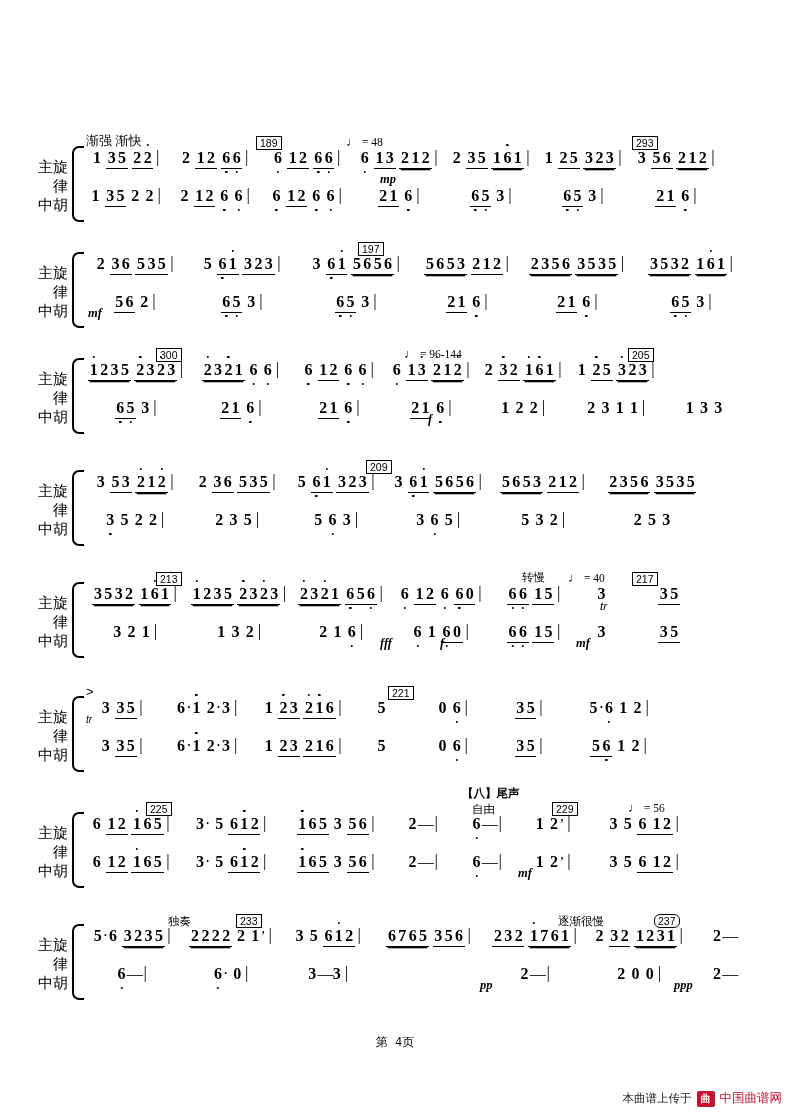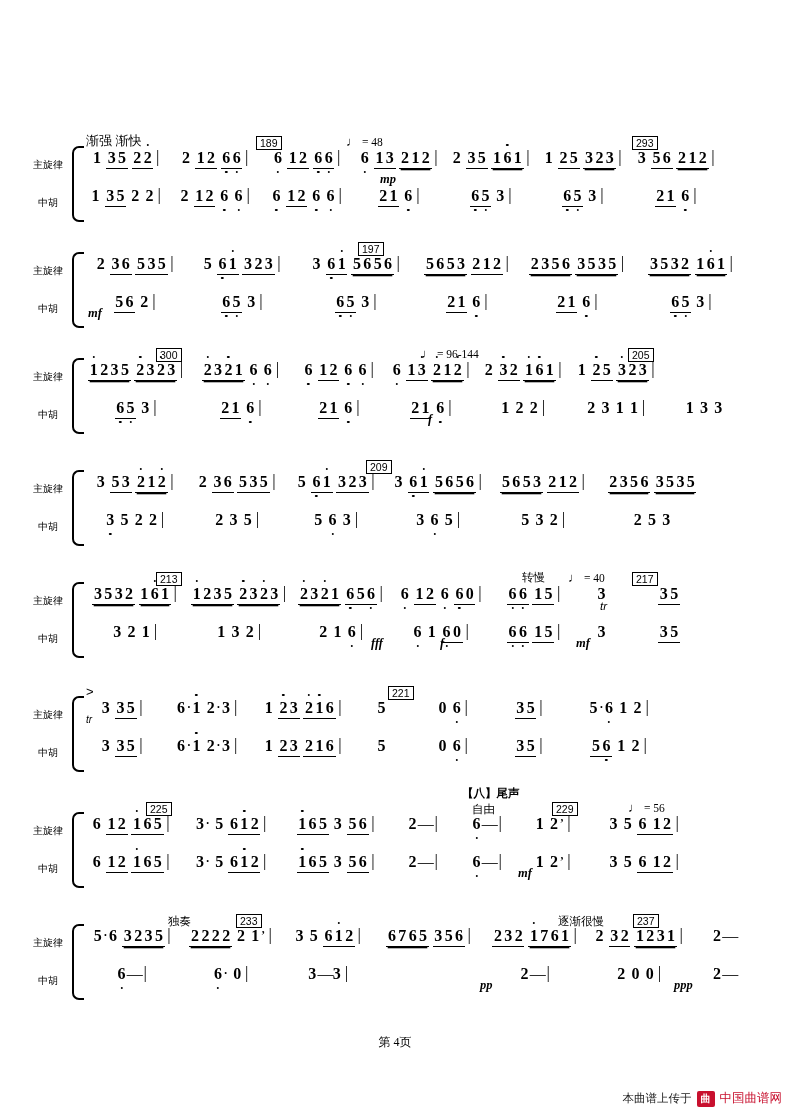--- a/index.html
+++ b/index.html
@@ -8,23 +8,23 @@
     font-family:"Liberation Serif", serif;
     color:#000;
     position:relative;
     overflow:hidden;
   }
   .sheet{position:absolute;left:0;top:0;width:790px;height:1119px;}
 
   
   .system{position:absolute;left:28px;width:734px;}
   .lbl{
-    position:absolute;left:0;width:40px;text-align:center;
+    position:absolute;left:0;width:40px;text-align:right;
     font-family:"Liberation Sans", sans-serif;
-    font-size:10px;letter-spacing:0px;color:#000;
+    font-size:15px;letter-spacing:0px;color:#000;
   }
   .lbl.top{top:16px;}
   .lbl.bot{top:54px;}
   .brace{
     position:absolute;left:44px;top:4px;width:10px;height:72px;
     border-left:2.2px solid #000;border-top:2.2px solid #000;border-bottom:2.2px solid #000;
     border-radius:7px 0 0 7px;
   }
   .staff{
     position:absolute;left:56px;width:678px;height:34px;
@@ -54,21 +54,21 @@
   }
   .anno{
     position:absolute;font-family:"Liberation Sans", sans-serif;font-size:11.5px;color:#000;
   }
   .dyn{position:absolute;font-style:italic;font-family:"Liberation Serif", serif;font-size:12.5px;font-weight:bold;}
   .tempo{position:absolute;font-family:"Liberation Serif", serif;font-size:11.5px;}
   .tempo .qn{font-size:13px;}
 
   .pagenum{
     position:absolute;left:0;right:0;top:1034px;text-align:center;
-    font-family:Liberation Serif, serif;font-size:12px;
+    font-family:Liberation Mono, monospace;font-size:12px;
   }
   .footer{
     position:absolute;right:8px;top:1090px;
     font-family:"Liberation Sans", sans-serif;font-size:11.5px;color:#222;
     display:flex;align-items:center;gap:5px;
   }
   .footer .logo{
     display:inline-block;background:#c8102e;color:#fff;font-size:10px;
     padding:1px 4px;border-radius:2px;font-weight:bold;
   }
@@ -111,21 +111,21 @@
 
     <div class="staff bot">
       <span class="m" style="width:104px"><span class="grp beam1"><b class="note b">5</b><b class="note b">6</b></span>  <b class="note b">2</b><span class="bar">|</span></span><span class="m" style="width:110px"><span class="grp beam1"><b class="note b dotd">6</b><b class="note b dotd">5</b></span>  <b class="note b">3</b><span class="bar">|</span></span><span class="m" style="width:118px"><span class="grp beam1"><b class="note b dotd">6</b><b class="note b dotd">5</b></span>  <b class="note b">3</b><span class="bar">|</span></span><span class="m" style="width:104px"><span class="grp beam1"><b class="note b">2</b><b class="note b">1</b></span>  <b class="note b dotd">6</b><span class="bar">|</span></span><span class="m" style="width:116px"><span class="grp beam1"><b class="note b">2</b><b class="note b">1</b></span>  <b class="note b dotd">6</b><span class="bar">|</span></span><span class="m" style="width:112px"><span class="grp beam1"><b class="note b dotd">6</b><b class="note b dotd">5</b></span>  <b class="note b">3</b><span class="bar">|</span></span>
       <span class="dyn" style="left:4px;top:14px;">mf</span>
     </div>
   </div>
 
   <div class="system" style="top:354px;">
     <div class="mnum" style="left:128px;top:-6px;">300</div>
     <div class="mnum" style="left:600px;top:-6px;">205</div>
-    <div class="tempo" style="left:393px;top:-8px;font-family:Liberation Serif, serif;"><span class="qn">♩</span> = 96-144</div>
+    <div class="tempo" style="left:376px;top:-8px;font-family:Liberation Serif, serif;"><span class="qn">♩</span> = 96-144</div>
 
     <div class="lbl top">主旋律</div>
     <div class="lbl bot">中胡</div>
     <div class="brace"></div>
 
     <div class="staff top">
       <span class="m" style="width:106px"><span class="grp beam2"><b class="note b dotu">1</b><b class="note b">2</b><b class="note b">3</b><b class="note b">5</b></span> <span class="grp beam2"><b class="note b dotu">2</b><b class="note b">3</b><b class="note b dotu">2</b><b class="note b">3</b></span><span class="bar">|</span></span><span class="m" style="width:104px"><span class="grp beam2"><b class="note b dotu">2</b><b class="note b">3</b><b class="note b dotu">2</b><b class="note b">1</b></span> <b class="note b dotd">6</b> <b class="note b dotd">6</b><span class="bar">|</span></span><span class="m" style="width:92px"><b class="note b dotd">6</b> <span class="grp beam1"><b class="note b">1</b><b class="note b">2</b></span> <b class="note b dotd">6</b> <b class="note b dotd">6</b><span class="bar">|</span></span><span class="m" style="width:92px"><b class="note b dotd">6</b> <span class="grp beam1"><b class="note b">1</b><b class="note b dotu">3</b></span> <span class="grp beam2"><b class="note b dotu">2</b><b class="note b">1</b><b class="note b dotu">2</b></span><span class="bar">|</span></span><span class="m" style="width:92px"><b class="note b">2</b> <span class="grp beam1"><b class="note b dotu">3</b><b class="note b">2</b></span> <span class="grp beam2"><b class="note b dotu">1</b><b class="note b dotu">6</b><b class="note b">1</b></span><span class="bar">|</span></span><span class="m" style="width:94px"><b class="note b">1</b> <span class="grp beam1"><b class="note b dotu">2</b><b class="note b">5</b></span> <span class="grp beam2"><b class="note b dotu">3</b><b class="note b">2</b><b class="note b">3</b></span><span class="bar">|</span></span>
     </div>
 
     <div class="staff bot">
@@ -158,21 +158,21 @@
     <div class="lbl top">主旋律</div>
     <div class="lbl bot">中胡</div>
     <div class="brace"></div>
 
     <div class="staff top">
       <span class="m" style="width:104px"><span class="grp beam2"><b class="note b">3</b><b class="note b">5</b><b class="note b">3</b><b class="note b">2</b></span> <span class="grp beam2"><b class="note b">1</b><b class="note b dotu">6</b><b class="note b">1</b></span><span class="bar">|</span></span><span class="m" style="width:104px"><span class="grp beam2"><b class="note b dotu">1</b><b class="note b">2</b><b class="note b">3</b><b class="note b">5</b></span> <span class="grp beam2"><b class="note b dotu">2</b><b class="note b">3</b><b class="note b dotu">2</b><b class="note b">3</b></span><span class="bar">|</span></span><span class="m" style="width:100px"><span class="grp beam2"><b class="note b dotu">2</b><b class="note b">3</b><b class="note b dotu">2</b><b class="note b">1</b></span> <span class="grp beam1"><b class="note b dotd">6</b><b class="note b">5</b><b class="note b dotd">6</b></span><span class="bar">|</span></span><span class="m" style="width:100px"><b class="note b dotd">6</b> <span class="grp beam1"><b class="note b">1</b><b class="note b">2</b></span> <b class="note b dotd">6</b> <span class="grp beam1"><b class="note b dotd">6</b><b class="note b">0</b></span><span class="bar">|</span></span><span class="m" style="width:86px"><span class="grp beam1"><b class="note b dotd">6</b><b class="note b dotd">6</b></span> <span class="grp beam1"><b class="note b">1</b><b class="note b">5</b></span><span class="bar">|</span></span><span class="m" style="width:56px"><b class="note b">3</b><span class="bar"></span></span><span class="m" style="width:70px"><span class="grp beam1"><b class="note b">3</b><b class="note b">5</b></span></span>
     </div>
 
     <div class="staff bot">
       <span class="m" style="width:104px"><b class="note b">3</b> <b class="note b">2</b>  <b class="note b">1</b><span class="bar">|</span></span><span class="m" style="width:104px"><b class="note b">1</b> <b class="note b">3</b>  <b class="note b">2</b><span class="bar">|</span></span><span class="m" style="width:100px"><b class="note b">2</b> <b class="note b">1</b>  <b class="note b dotd">6</b><span class="bar">|</span></span><span class="m" style="width:100px"><b class="note b dotd">6</b> <b class="note b">1</b> <span class="grp beam1"><b class="note b dotd">6</b><b class="note b">0</b></span><span class="bar">|</span></span><span class="m" style="width:86px"><span class="grp beam1"><b class="note b dotd">6</b><b class="note b dotd">6</b></span> <span class="grp beam1"><b class="note b">1</b><b class="note b">5</b></span><span class="bar">|</span></span><span class="m" style="width:56px"><b class="note b">3</b><span class="bar"></span></span><span class="m" style="width:70px"><span class="grp beam1"><b class="note b">3</b><b class="note b">5</b></span></span>
-      <span class="dyn" style="left:287px;top:14px;">fff</span>
+      <span class="dyn" style="left:296px;top:14px;">fff</span>
       <span class="dyn" style="left:356px;top:14px;">f</span>
       <span class="dyn" style="left:492px;top:14px;">mf</span>
       <span class="anno" style="left:516px;top:-22px;font-style:italic;">tr</span>
     </div>
   </div>
 
   <div class="system" style="top:692px;">
     <div class="mnum" style="left:360px;top:-6px;">221</div>
     <div class="lbl top">主旋律</div>
     <div class="lbl bot">中胡</div>
@@ -205,21 +205,21 @@
     </div>
 
     <div class="staff bot">
       <span class="m" style="width:96px"><b class="note b">6</b> <span class="grp beam1"><b class="note b">1</b><b class="note b">2</b></span> <span class="grp beam1"><b class="note b dotu">1</b><b class="note b">6</b><b class="note b">5</b></span><span class="bar">|</span></span><span class="m" style="width:104px"><b class="note b">3</b><span class="aug">·</span> <b class="note b">5</b> <span class="grp beam1"><b class="note b">6</b><b class="note b dotu">1</b><b class="note b">2</b></span><span class="bar">|</span></span><span class="m" style="width:106px"><span class="grp beam1"><b class="note b dotu">1</b><b class="note b">6</b><b class="note b">5</b></span> <b class="note b">3</b> <span class="grp beam1"><b class="note b">5</b><b class="note b">6</b></span><span class="bar">|</span></span><span class="m" style="width:68px"><b class="note b">2</b><span class="dash">—</span><span class="bar">|</span></span><span class="m" style="width:60px"><b class="note b dotd">6</b><span class="dash">—</span><span class="bar">|</span></span><span class="m" style="width:72px"><b class="note b">1</b> <b class="note b">2</b>’<span class="bar">|</span></span><span class="m" style="width:110px"><b class="note b">3</b> <b class="note b">5</b> <span class="grp beam1"><b class="note b">6</b> <b class="note b">1</b><b class="note b">2</b></span><span class="bar">|</span></span>
       <span class="dyn" style="left:434px;top:14px;">mf</span>
     </div>
   </div>
 
   <div class="system" style="top:920px;">
     <div class="mnum" style="left:208px;top:-6px;">233</div>
-    <div class="mnum" style="left:605px;top:-6px;">237</div>
+    <div class="mnum" style="left:626px;top:-6px;border-radius:6px;">237</div>
     <div class="anno" style="left:140px;top:-6px;">独奏</div>
     <div class="anno" style="left:530px;top:-6px;">逐渐很慢</div>
 
     <div class="lbl top">主旋律</div>
     <div class="lbl bot">中胡</div>
     <div class="brace"></div>
 
     <div class="staff top">
       <span class="m" style="width:98px"><b class="note b">5</b><span class="aug">·</span><b class="note b">6</b> <span class="grp beam2"><b class="note b">3</b><b class="note b">2</b><b class="note b">3</b><b class="note b">5</b></span><span class="bar">|</span></span><span class="m" style="width:100px"><span class="grp beam2"><b class="note b">2</b><b class="note b">2</b><b class="note b">2</b><b class="note b">2</b></span> <b class="note b">2</b> <b class="note b">1</b>’<span class="bar">|</span></span><span class="m" style="width:94px"><b class="note b">3</b> <b class="note b">5</b> <span class="grp beam1"><b class="note b">6</b><b class="note b dotu">1</b><b class="note b">2</b></span><span class="bar">|</span></span><span class="m" style="width:108px"><span class="grp beam2"><b class="note b">6</b><b class="note b">7</b><b class="note b">6</b><b class="note b">5</b></span> <span class="grp beam1"><b class="note b">3</b><b class="note b">5</b><b class="note b">6</b></span><span class="bar">|</span></span><span class="m" style="width:104px"><span class="grp beam1"><b class="note b">2</b><b class="note b">3</b><b class="note b">2</b></span> <span class="grp beam2"><b class="note b dotu">1</b><b class="note b">7</b><b class="note b">6</b><b class="note b">1</b></span><span class="bar">|</span></span><span class="m" style="width:104px"><b class="note b">2</b> <span class="grp beam1"><b class="note b">3</b><b class="note b">2</b></span> <span class="grp beam2"><b class="note b">1</b><b class="note b">2</b><b class="note b">3</b><b class="note b">1</b></span><span class="bar">|</span></span><span class="m" style="width:64px"><b class="note b">2</b><span class="dash">—</span></span>
     </div>

